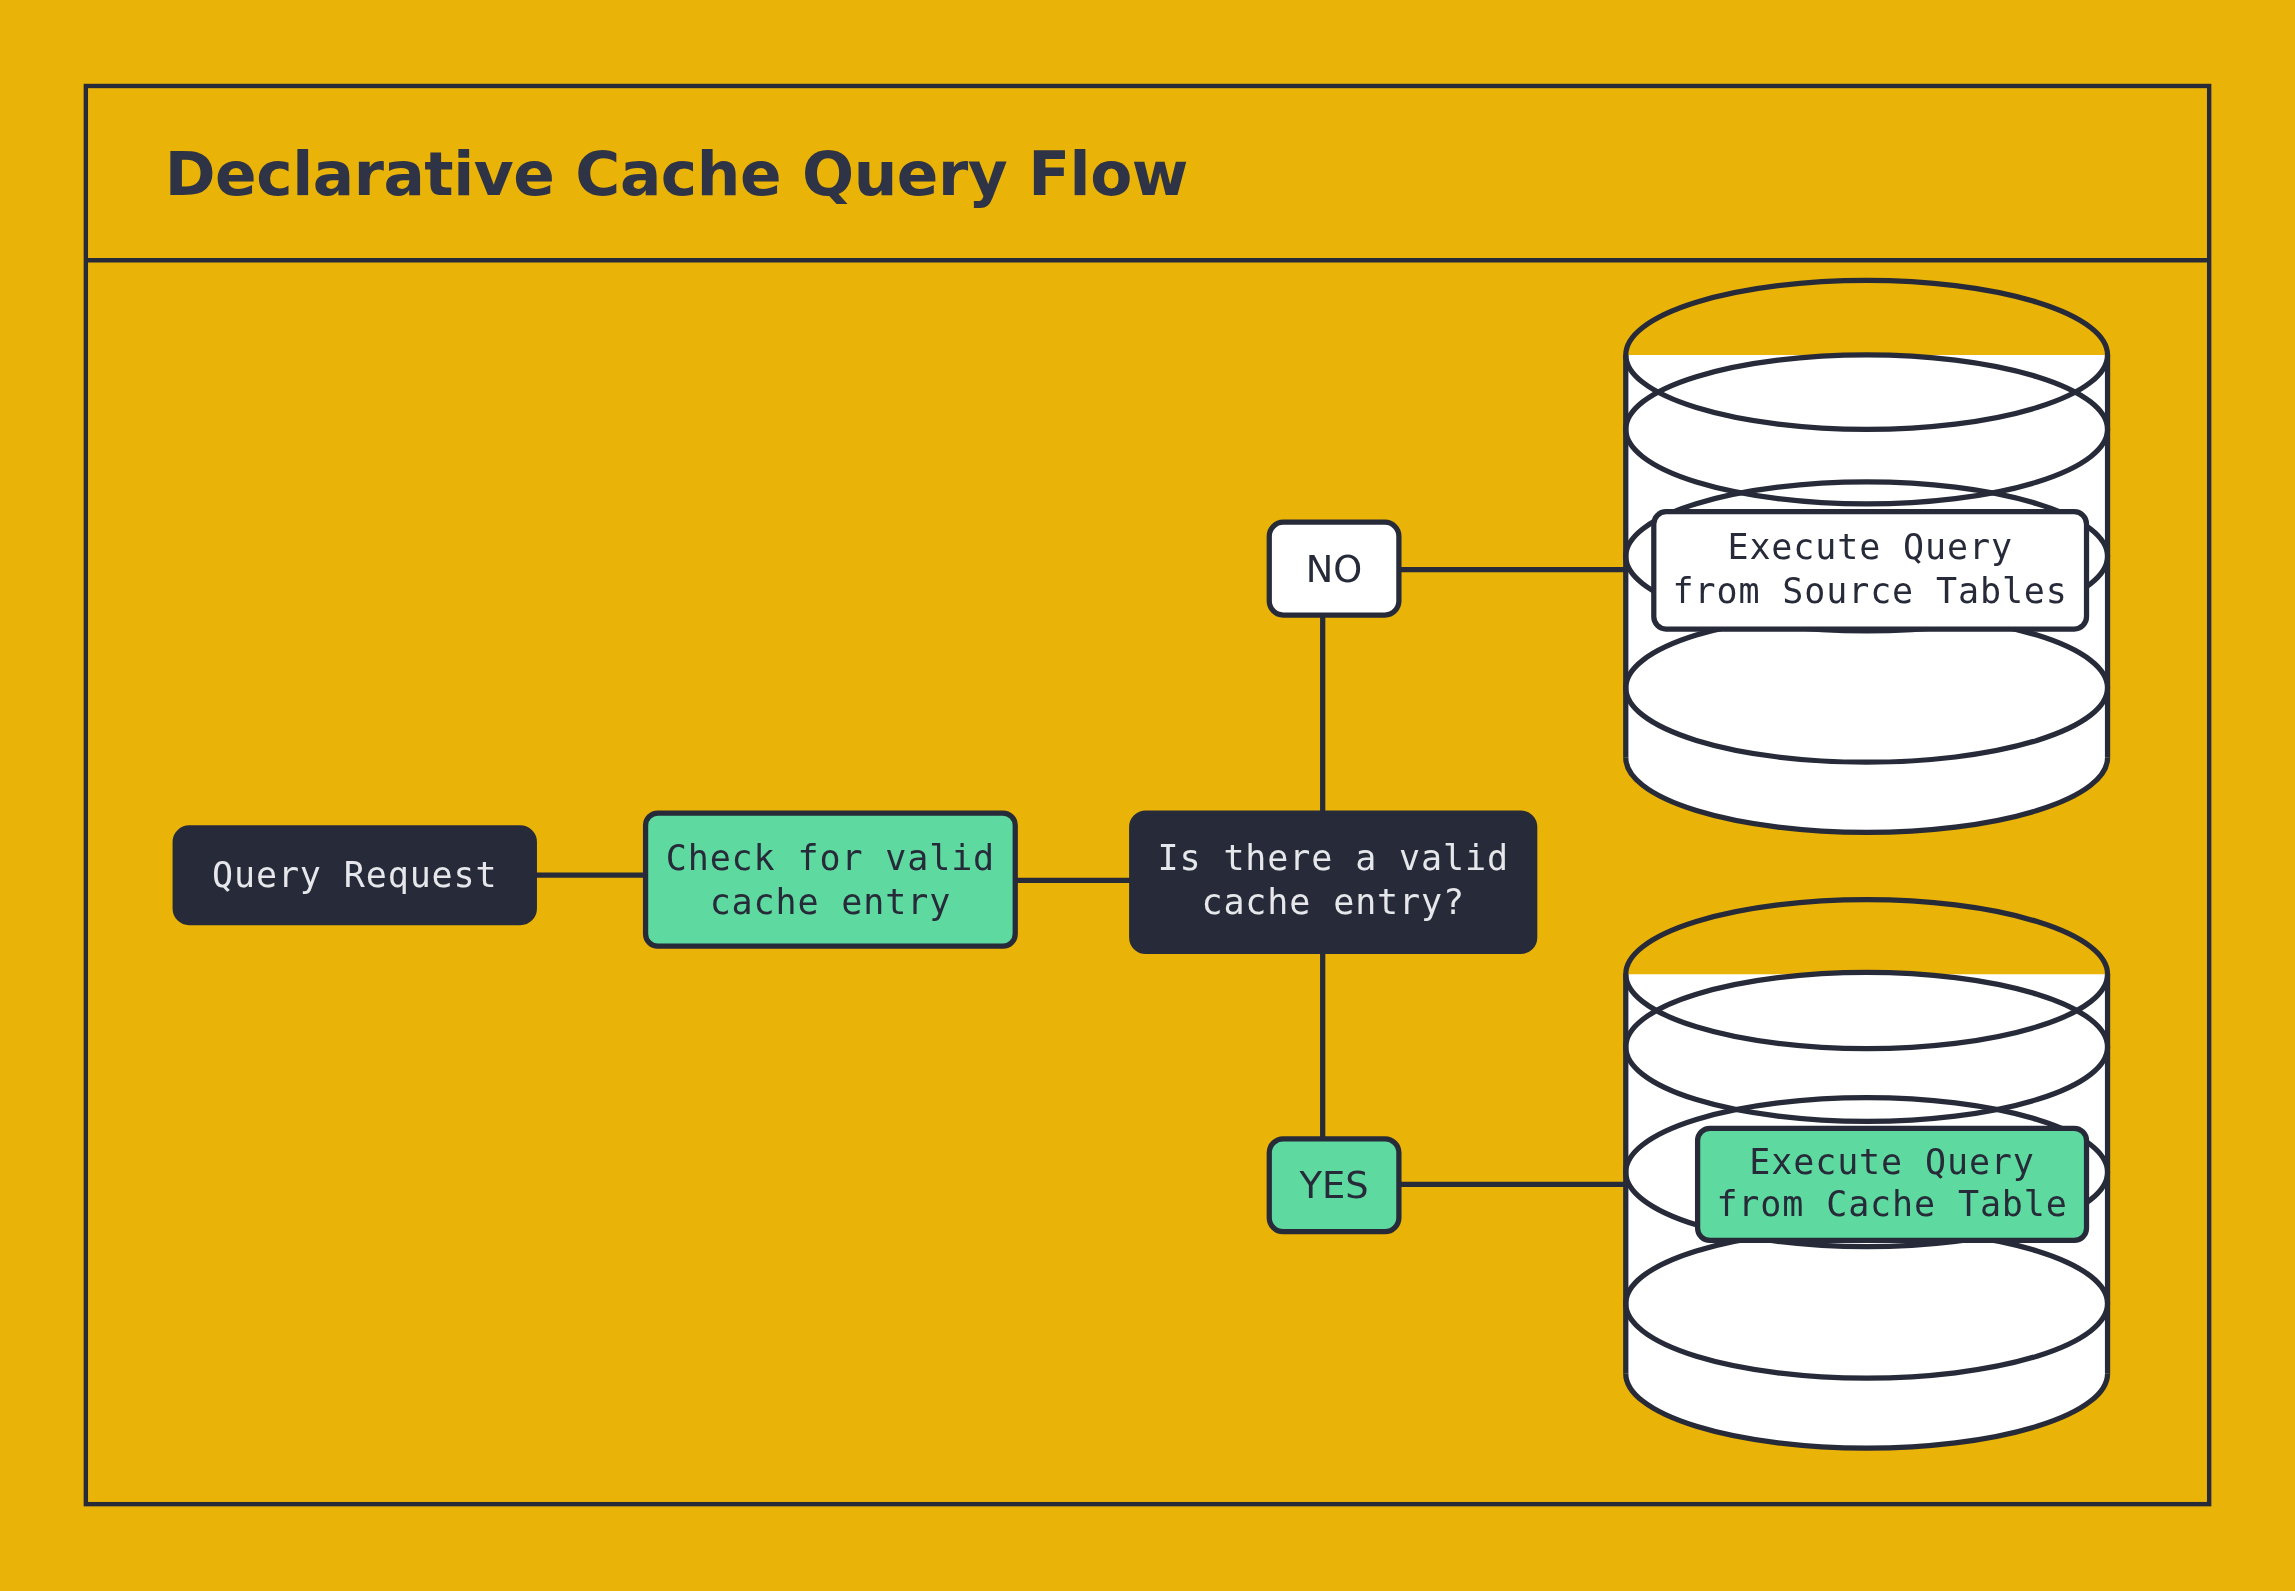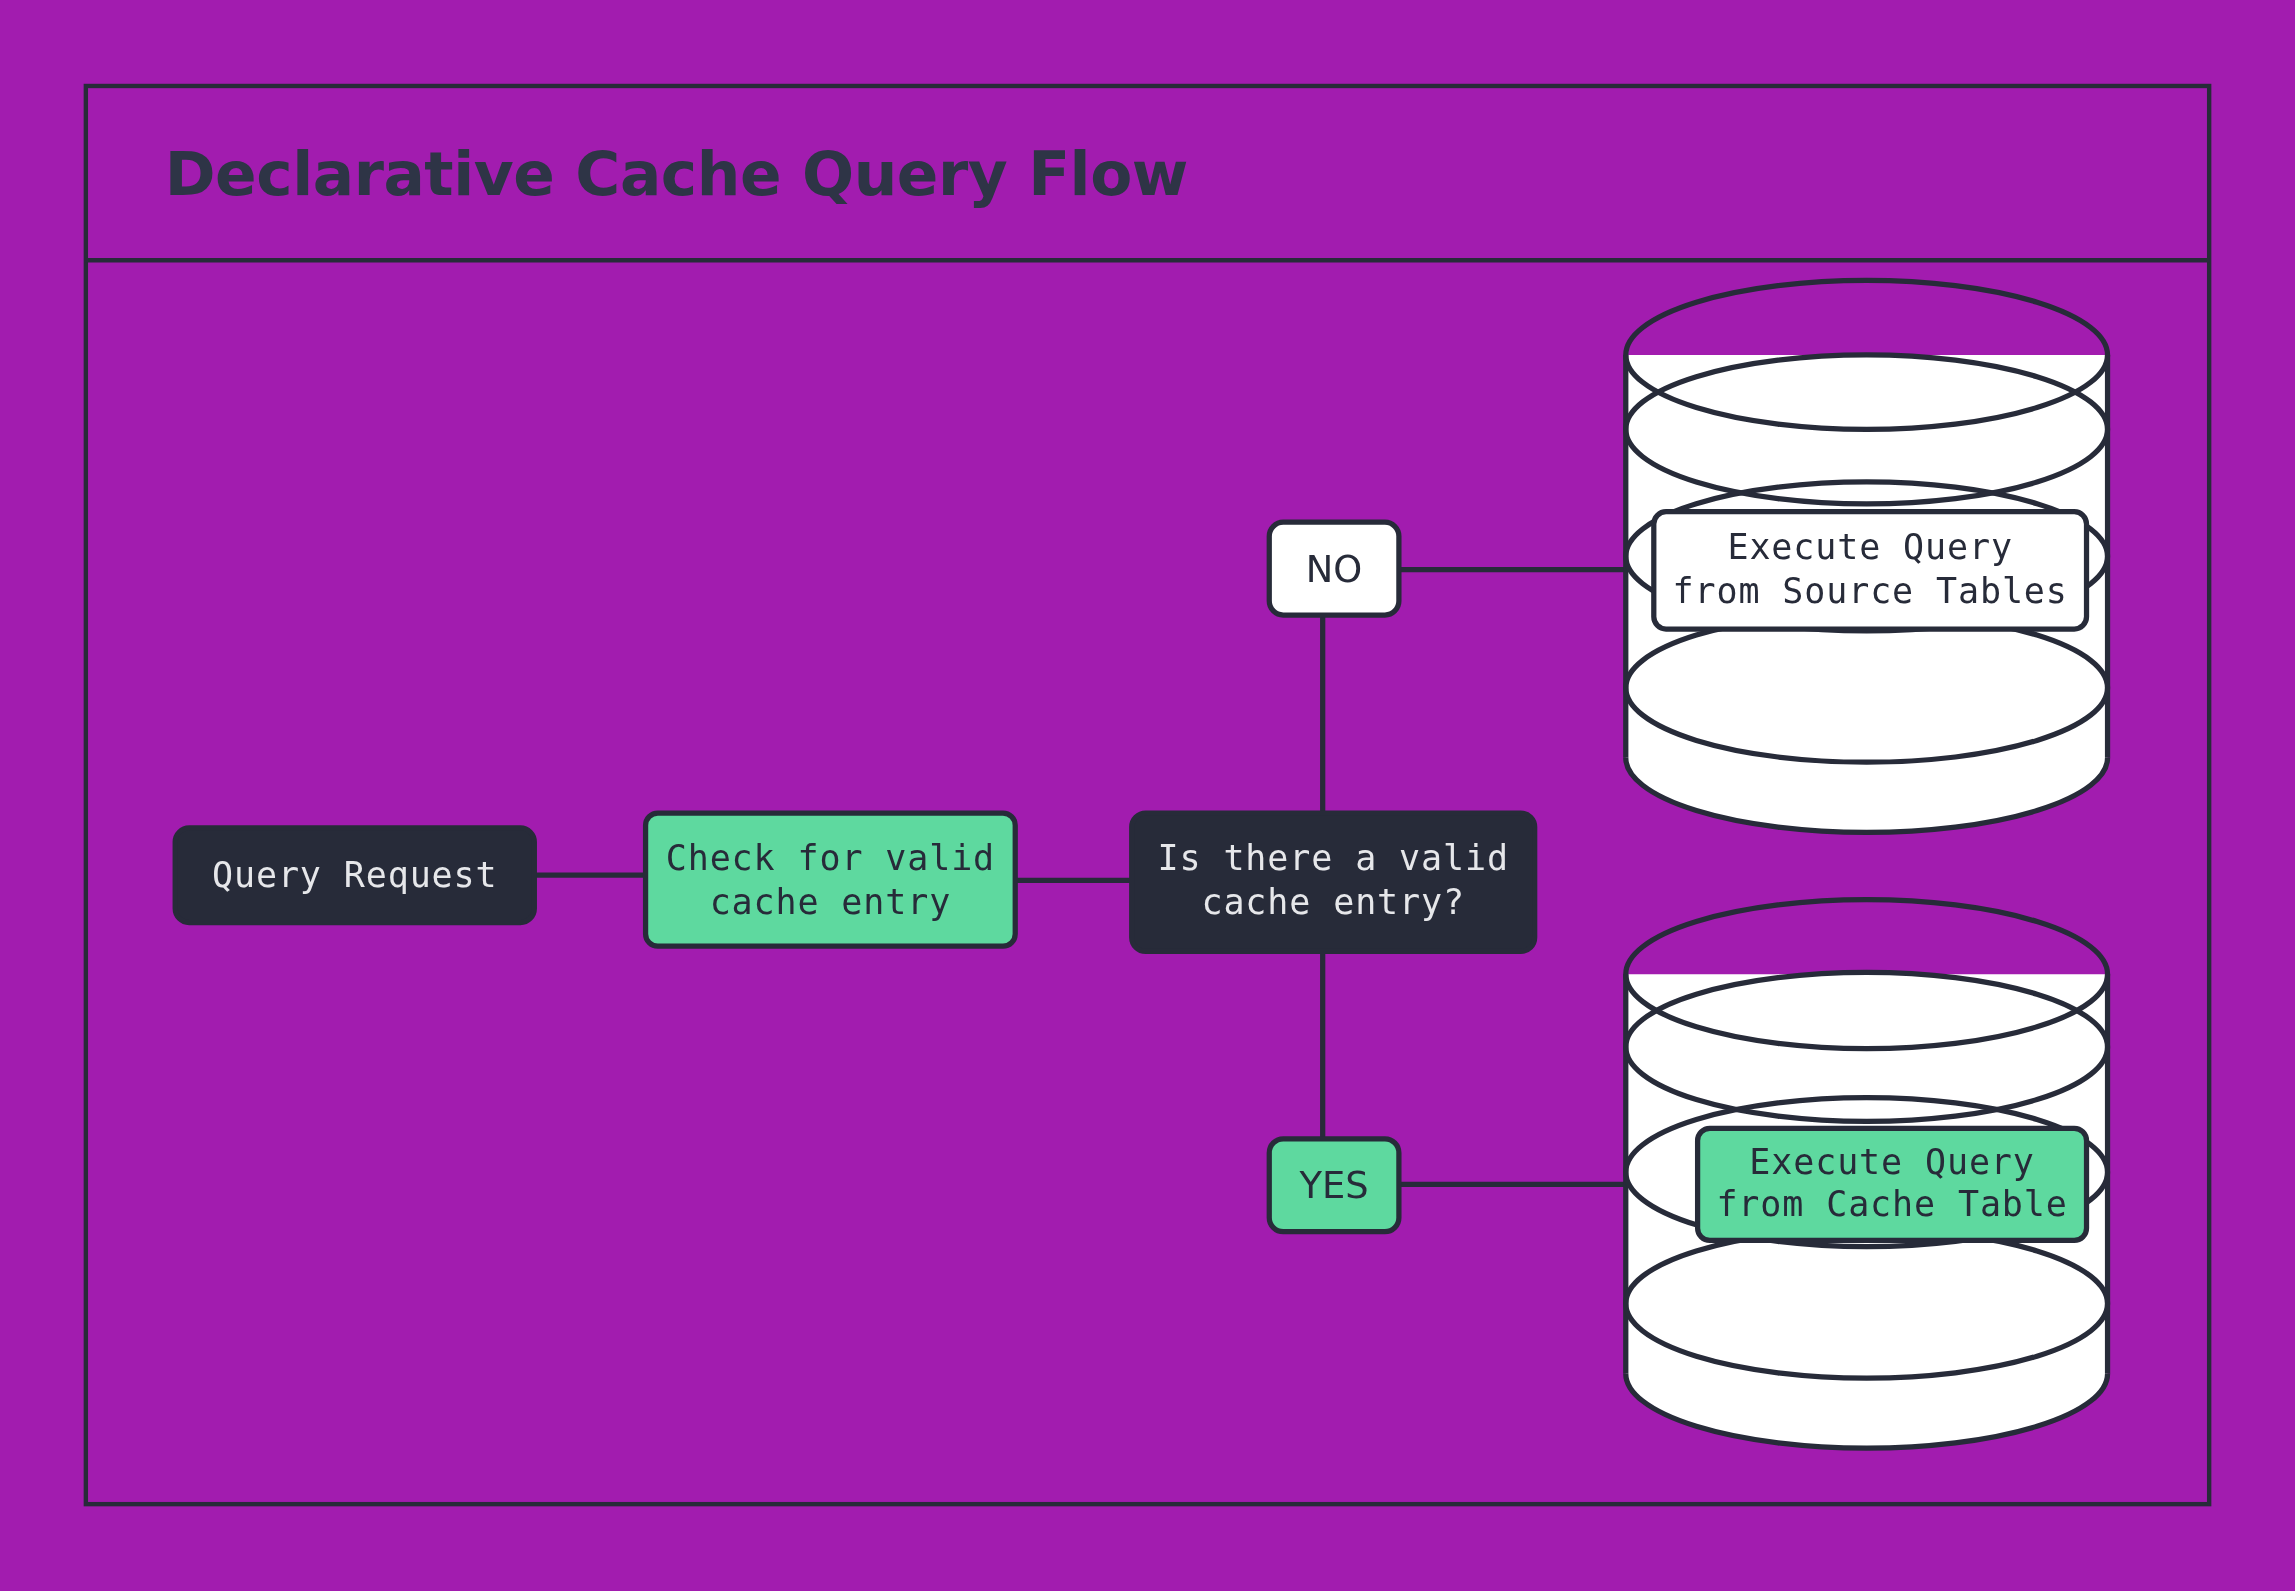--- a/index.html
+++ b/index.html
@@ -10,21 +10,21 @@
   body {
     width: 2295px;
     height: 1591px;
     font-family: "Liberation Sans", sans-serif;
     overflow: hidden;
   }
   #diagram-root {
     position: relative;
     width: 2295px;
     height: 1591px;
-    background: #a21caf;
+    background: #eab308;
   }
   svg.canvas {
     position: absolute;
     top: 0;
     left: 0;
     width: 2295px;
     height: 1591px;
     display: block;
   }
   .frame-line {

